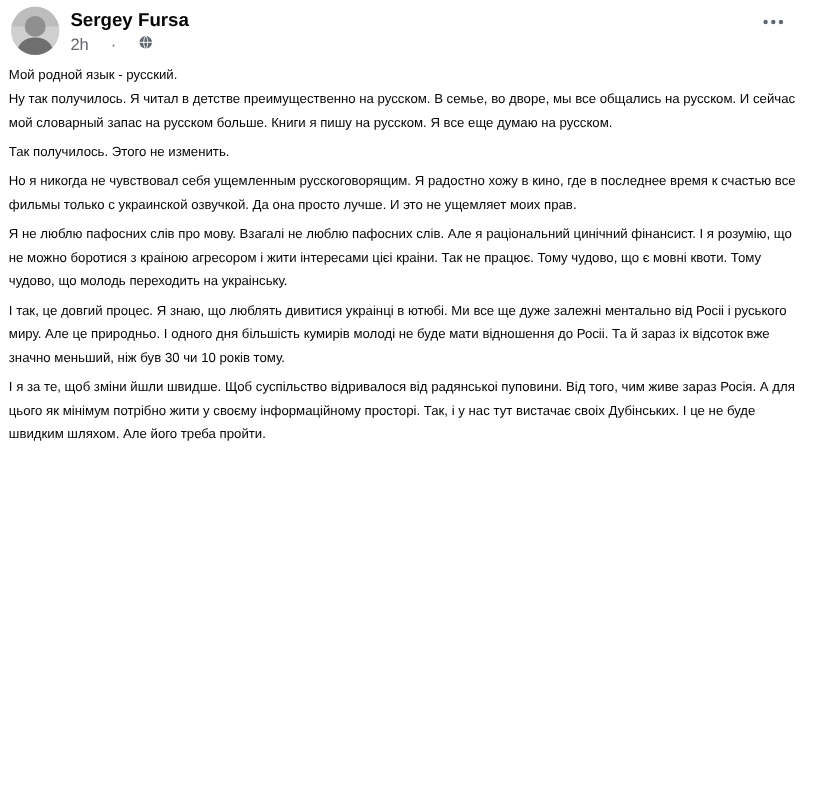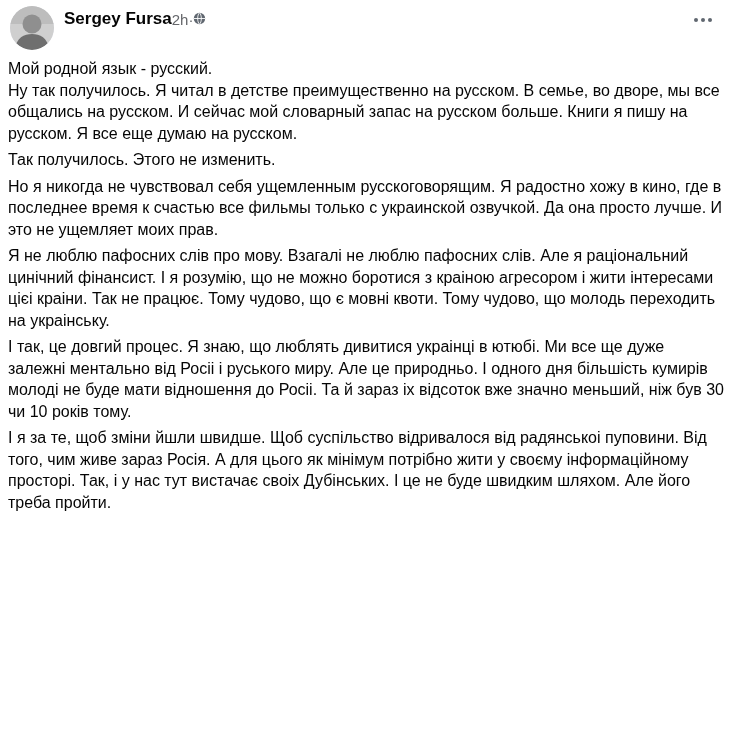--- a/index.html
+++ b/index.html
@@ -28,33 +28,33 @@
     overflow: hidden;
     flex: 0 0 44px;
     cursor: pointer;
     background: #d8dadf;
   }
   .avatar svg { display: block; width: 100%; height: 100%; }
   .header-info {
     margin-left: 10px;
     padding-top: 2px;
     display: flex;
-    flex-direction: row;
+    flex-direction: column;
   }
   .author-name {
     font-size: 17px;
     font-weight: 700;
     color: #050505;
     line-height: 21px;
     cursor: pointer;
   }
   .meta-row {
     display: flex;
     align-items: center;
-    gap: 0;
+    gap: 20px;
     margin-top: 2px;
     font-size: 15px;
     color: #65676b;
     line-height: 18px;
   }
   .meta-link { cursor: pointer; }
   .globe-icon { display: inline-block; margin-top: 1px; }
   .options-button {
     position: absolute;
     top: 12px;
@@ -74,21 +74,21 @@
     display: block;
   }
 
   
   .post-text {
     padding: 2px 12px 0 8px;
     width: 736px;
   }
   .post-text .para {
     margin: 0 0 5px 0;
-    font-size: 16px;
+    font-size: 12px;
     line-height: 21.5px;
     color: #050505;
     white-space: pre-line;
     letter-spacing: 0;
   }
 </style>
 </head>
 <body>
 
 <div class="post">

